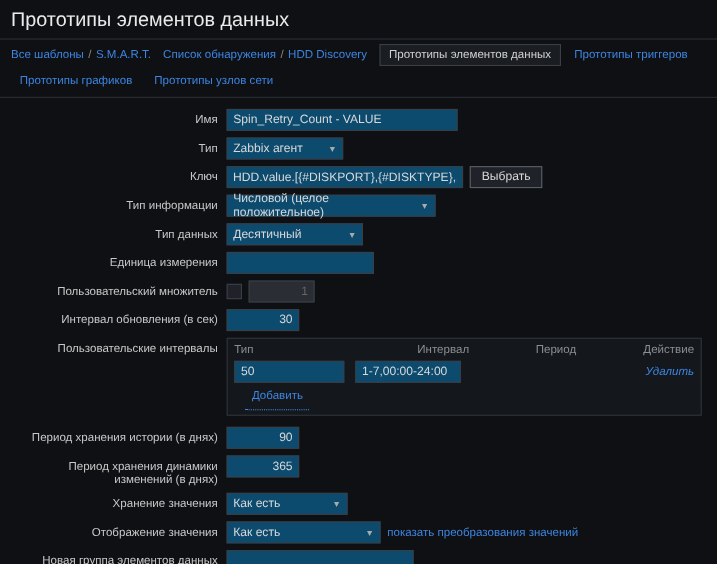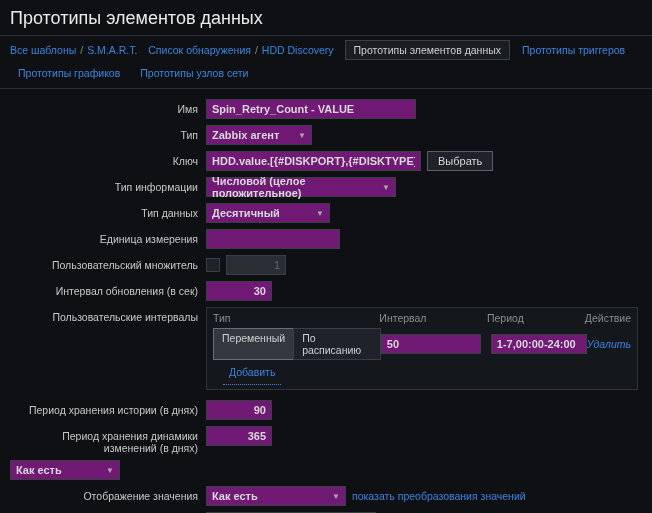--- a/index.html
+++ b/index.html
@@ -50,27 +50,26 @@
   .row > .label {
     flex: 0 0 196px;
     text-align: right;
     padding-right: 8px;
     padding-top: 4px;
     color: #c8c8c8;
     font-size: 10.5px;
   }
   .row > .field { flex: 1; display: flex; align-items: center; gap: 6px; }
   input[type=text], .select, .textbox {
-    background: #701a75;
+    background: #0c4a6e;
     border: 1px solid #3a3f46;
     color: #d8d8d8;
     font-size: 11px;
     padding: 3px 5px;
     height: 20px;
-    font-weight: bold;
   }
   .select {
     display: flex;
     align-items: center;
     justify-content: space-between;
     cursor: pointer;
   }
   .caret { font-size: 8px; color: #aaa; margin-left: 6px; }
   .w-wide { width: 210px; }
   .w-num { width: 66px; text-align: right; }
@@ -231,24 +230,20 @@
     <div class="label">Пользовательские интервалы</div>
     <div class="field">
       <div class="intervals-box">
         <div class="intervals-head">
           <div class="ih-type">Тип</div>
           <div class="ih-int">Интервал</div>
           <div class="ih-per">Период</div>
           <div class="ih-act">Действие</div>
         </div>
         <div class="intervals-row">
-          <div class="seg">
-            <div class="s active">Переменный</div>
-            <div class="s">По расписанию</div>
-          </div>
           <input type="text" class="int-input" value="50" style="">
           <input type="text" class="per-input" value="1-7,00:00-24:00" style="">
           <span class="del-link">Удалить</span>
         </div>
         <span class="add-link">Добавить</span>
       </div>
     </div>
   </div>
 
   <div class="row" style="margin-top:10px">
@@ -259,20 +254,21 @@
   </div>
 
   <div class="row">
     <div class="label">Период хранения динамики изменений (в днях)</div>
     <div class="field">
         <input type="text" class="w-num" value="365" style="">
       </div>
   </div>
 
   <div class="row">
+    <div class="label">Хранение значения</div>
     <div class="field">
       <div class="select" style="width:110px">
         <span>Как есть</span>
         <span class="caret">▼</span>
       </div>
     </div>
   </div>
 
   <div class="row">
     <div class="label">Отображение значения</div>

